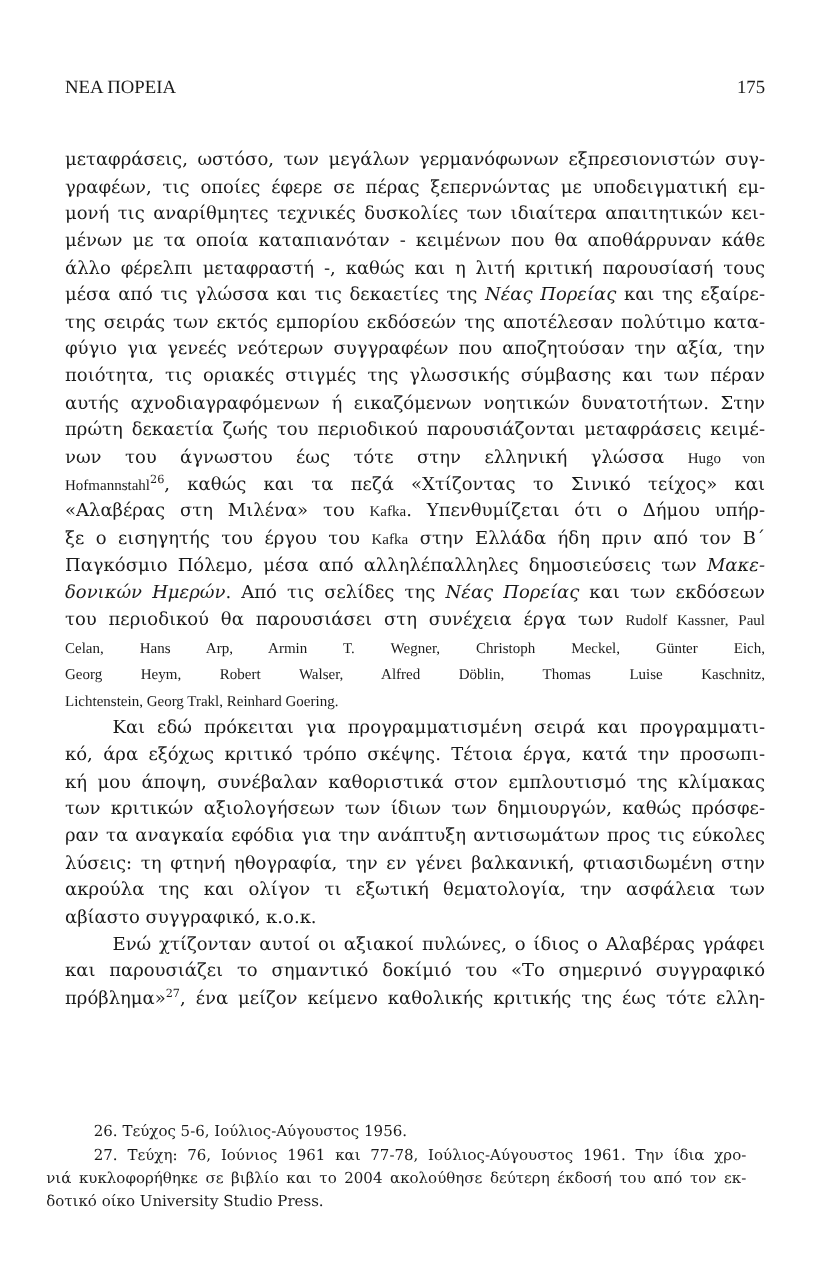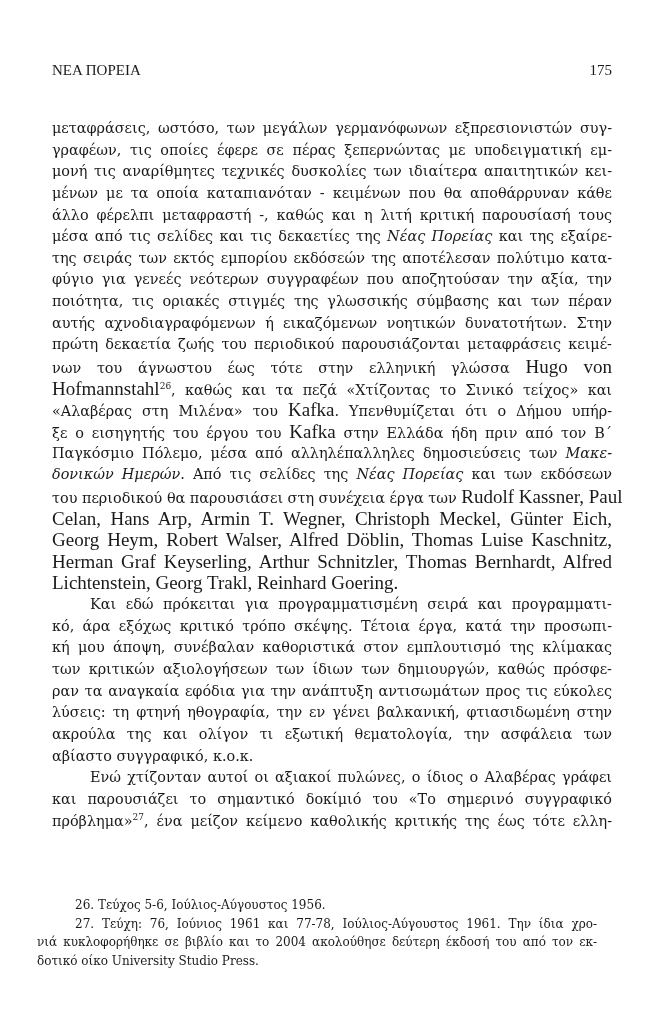--- a/index.html
+++ b/index.html
@@ -17,21 +17,21 @@
     .body-text {
       position: absolute; left: 52px; top: 118px; width: 560px;
       font-size: 14.4px; line-height: 21.65px;
     }
     .line {
       display: block; white-space: nowrap; text-align: justify;
       text-align-last: justify; height: 21.65px; overflow: visible;
     }
     .line.last { text-align-last: left; }
     .line.indent { padding-left: 38px; }
-    .latin { font-family: "Liberation Serif", serif; font-size: 19px; }
+    .latin { font-family: "Liberation Serif", serif; font-size: 12px; }
     .it { font-style: italic; }
     sup { font-size: 9px; line-height: 0; }
     .footnotes {
       position: absolute; left: 37px; top: 896px; width: 560px;
       font-size: 12px; line-height: 18.5px;
     }
     .fn-line { display: block; white-space: nowrap; text-align: justify; text-align-last: justify; }
     .fn-line.last { text-align-last: left; }
     .fn-line.indent { padding-left: 38px; }
   </style>
@@ -42,36 +42,35 @@
   <span class="title">ΝΕΑ ΠΟΡΕΙΑ</span>
   <span class="page-num">175</span>
 </div>
 
 <div class="body-text">
   <span class="line">μεταφράσεις, ωστόσο, των μεγάλων γερμανόφωνων εξπρεσιονιστών συγ-</span>
   <span class="line">γραφέων, τις οποίες έφερε σε πέρας ξεπερνώντας με υποδειγματική εμ-</span>
   <span class="line">μονή τις αναρίθμητες τεχνικές δυσκολίες των ιδιαίτερα απαιτητικών κει-</span>
   <span class="line">μένων με τα οποία καταπιανόταν - κειμένων που θα αποθάρρυναν κάθε</span>
   <span class="line">άλλο φέρελπι μεταφραστή -, καθώς και η λιτή κριτική παρουσίασή τους</span>
-  <span class="line"><span>μέσα από τις σελίδες και τις δεκαετίες της </span><span class="it">Νέας Πορείας</span><span> και της εξαίρε-</span></span>
+  <span class="line"><span>μέσα από τις γλώσσα και τις δεκαετίες της </span><span class="it">Νέας Πορείας</span><span> και της εξαίρε-</span></span>
   <span class="line">της σειράς των εκτός εμπορίου εκδόσεών της αποτέλεσαν πολύτιμο κατα-</span>
   <span class="line">φύγιο για γενεές νεότερων συγγραφέων που αποζητούσαν την αξία, την</span>
   <span class="line">ποιότητα, τις οριακές στιγμές της γλωσσικής σύμβασης και των πέραν</span>
   <span class="line">αυτής αχνοδιαγραφόμενων ή εικαζόμενων νοητικών δυνατοτήτων. Στην</span>
   <span class="line">πρώτη δεκαετία ζωής του περιοδικού παρουσιάζονται μεταφράσεις κειμέ-</span>
   <span class="line"><span>νων του άγνωστου έως τότε στην ελληνική γλώσσα </span><span class="latin">Hugo von</span></span>
   <span class="line"><span class="latin">Hofmannstahl</span><sup>26</sup><span>, καθώς και τα πεζά «Χτίζοντας το Σινικό τείχος» και</span></span>
   <span class="line"><span>«Αλαβέρας στη Μιλένα» του </span><span class="latin">Kafka</span><span>. Υπενθυμίζεται ότι ο Δήμου υπήρ-</span></span>
   <span class="line"><span>ξε ο εισηγητής του έργου του </span><span class="latin">Kafka</span><span> στην Ελλάδα ήδη πριν από τον Β΄</span></span>
   <span class="line"><span>Παγκόσμιο Πόλεμο, μέσα από αλληλέπαλληλες δημοσιεύσεις των </span><span class="it">Μακε-</span></span>
   <span class="line"><span class="it">δονικών Ημερών</span><span>. Από τις σελίδες της </span><span class="it">Νέας Πορείας</span><span> και των εκδόσεων</span></span>
   <span class="line"><span>του περιοδικού θα παρουσιάσει στη συνέχεια έργα των </span><span class="latin">Rudolf Kassner, Paul</span></span>
   <span class="line latin">Celan, Hans Arp, Armin T. Wegner, Christoph Meckel, Günter Eich,</span>
   <span class="line latin">Georg Heym, Robert Walser, Alfred Döblin, Thomas Luise Kaschnitz,</span>
-  <span class="line latin">Herman Graf Keyserling, Arthur Schnitzler, Thomas Bernhardt, Alfred</span>
   <span class="line latin last">Lichtenstein, Georg Trakl, Reinhard Goering.</span>
   <span class="line indent">Και εδώ πρόκειται για προγραμματισμένη σειρά και προγραμματι-</span>
   <span class="line">κό, άρα εξόχως κριτικό τρόπο σκέψης. Τέτοια έργα, κατά την προσωπι-</span>
   <span class="line">κή μου άποψη, συνέβαλαν καθοριστικά στον εμπλουτισμό της κλίμακας</span>
   <span class="line">των κριτικών αξιολογήσεων των ίδιων των δημιουργών, καθώς πρόσφε-</span>
   <span class="line">ραν τα αναγκαία εφόδια για την ανάπτυξη αντισωμάτων προς τις εύκολες</span>
   <span class="line">λύσεις: τη φτηνή ηθογραφία, την εν γένει βαλκανική, φτιασιδωμένη στην</span>
   <span class="line">ακρούλα της και ολίγον τι εξωτική θεματολογία, την ασφάλεια των</span>
   <span class="line last">αβίαστο συγγραφικό, κ.ο.κ.</span>
   <span class="line indent">Ενώ χτίζονταν αυτοί οι αξιακοί πυλώνες, ο ίδιος ο Αλαβέρας γράφει</span>

